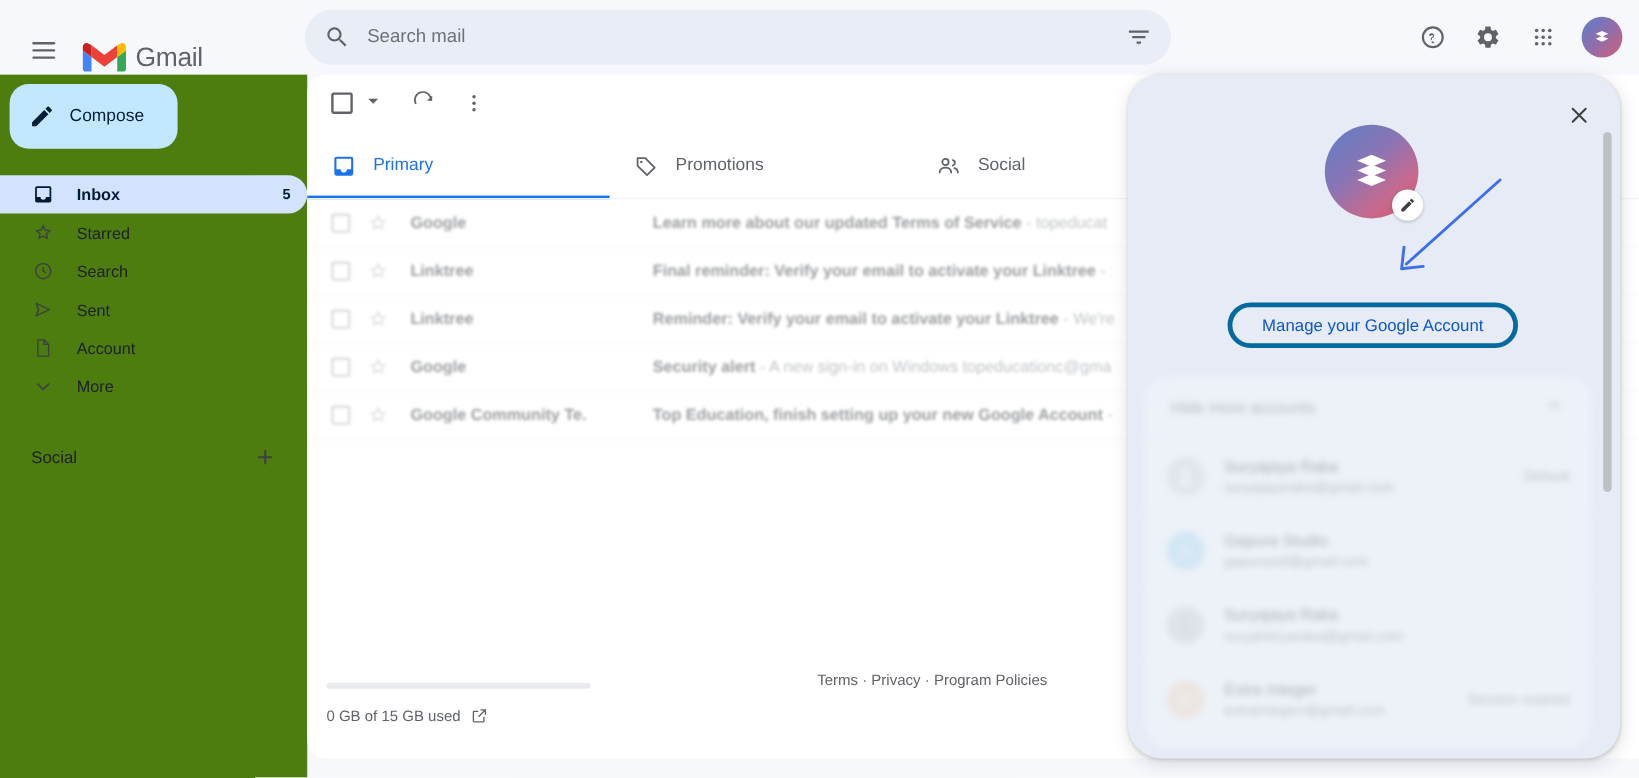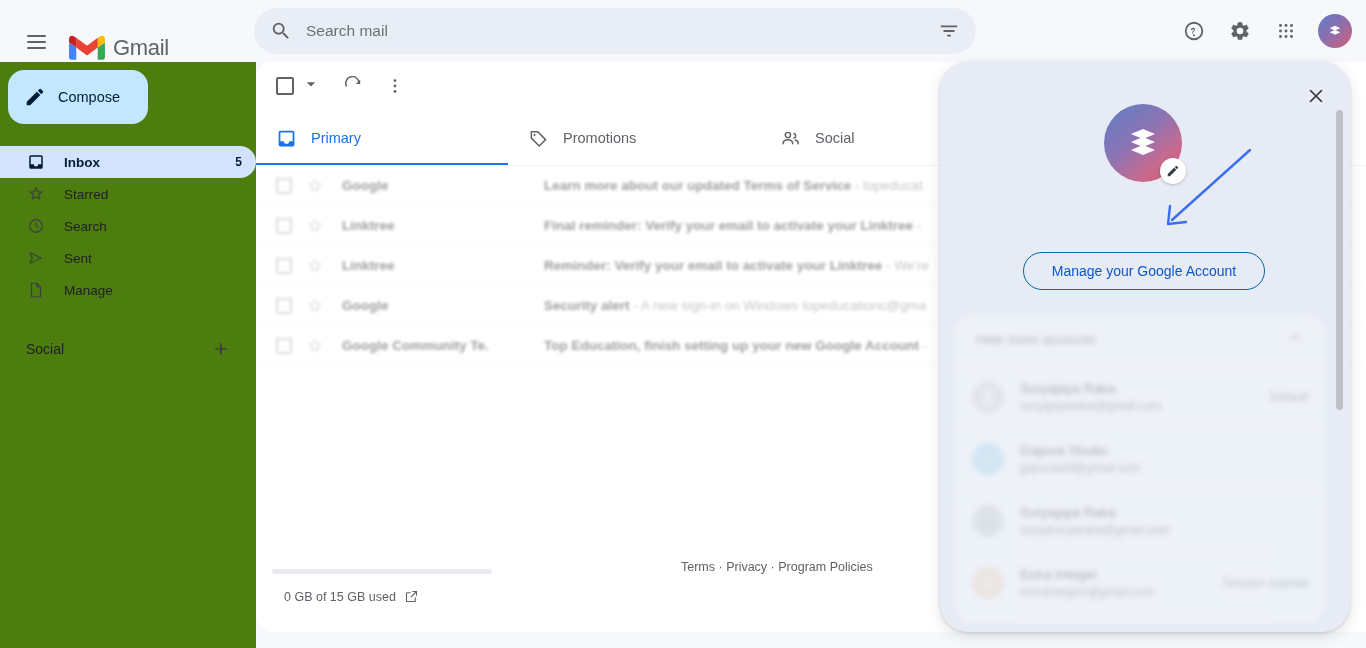--- a/index.html
+++ b/index.html
@@ -150,21 +150,21 @@
   .mailrow .body {
     margin-left: 6px; font-size: 13.5px; white-space: nowrap; overflow: hidden;
     color: #9aa0a6; flex: 1;
   }
   .mailrow .body b { color: #5f6368; font-weight: bold; }
   .storagebar {
     width: 220px; height: 5px; background: #e8eaed; border-radius: 3px;
     position: absolute; left: 16px; bottom: 58px;
   }
   .storagetext {
-    position: absolute; left: 28px; bottom: 28px;
+    position: absolute; left: 16px; bottom: 28px;
     font-size: 12.5px; color: #5f6368; display: flex; align-items: center; gap: 8px; justify-content: space-between;
   }
   .storagetext svg { width: 15px; height: 15px; }
   .legal {
     position: absolute; left: 425px; bottom: 58px;
     font-size: 12.5px; color: #5f6368;
   }
   .legal a { color: #5f6368; text-decoration: none; cursor: pointer; }
 
   
@@ -196,21 +196,21 @@
     background: #ffffff; box-shadow: 0 1px 3px rgba(0,0,0,0.22);
     display: flex; align-items: center; justify-content: center; cursor: pointer;
   }
   .edit-badge svg { width: 14px; height: 14px; }
 
   .arrow-annot { position: absolute; left: 218px; top: 82px; width: 100px; height: 90px; pointer-events: none; }
 
   .manage-btn {
     position: absolute; left: 83px; top: 190px;
     width: 242px; height: 38px;
-    border: 1px solid #0369a1; border-radius: 20px;
+    border: 4px solid #0369a1; border-radius: 20px;
     background: transparent; cursor: pointer;
     font-size: 14px; color: #0b57d0;
     font-family: "Liberation Sans", sans-serif;
     display: flex; align-items: center; justify-content: center;
   }
 
   .acct-card {
     position: absolute; left: 14px; top: 252px;
     width: 372px; height: 310px;
     background: #ffffff; border-radius: 20px;
@@ -359,23 +359,31 @@
         <span class="nlabel">Sent</span>
       </div>
 
       <div class="navitem">
         <span class="nicon">
           <svg viewBox="0 0 24 24">
               <path fill="none" stroke="#3c4043" stroke-width="1.6" stroke-linejoin="round" d="M6 3h7l5 5v13H6V3z"></path>
               <path fill="none" stroke="#3c4043" stroke-width="1.6" d="M13 3v5h5"></path>
             </svg>
         </span>
-        <span class="nlabel">Manage</span>
-      </div>
-
+        <span class="nlabel">Account</span>
+      </div>
+
+      <div class="navitem">
+        <span class="nicon">
+          <svg viewBox="0 0 24 24">
+              <path fill="none" stroke="#3c4043" stroke-width="1.8" stroke-linecap="round" stroke-linejoin="round" d="M6 9.5l6 6 6-6"></path>
+            </svg>
+        </span>
+        <span class="nlabel">More</span>
+      </div>
     </div>
 
     <div class="labels-row">
       <span class="labels-title">Social</span>
       <span class="labels-add">
         <svg viewBox="0 0 24 24" width="20" height="20">
             <path fill="#3c4043" d="M19 13h-6v6h-2v-6H5v-2h6V5h2v6h6v2z"></path>
           </svg>
       </span>
     </div>

